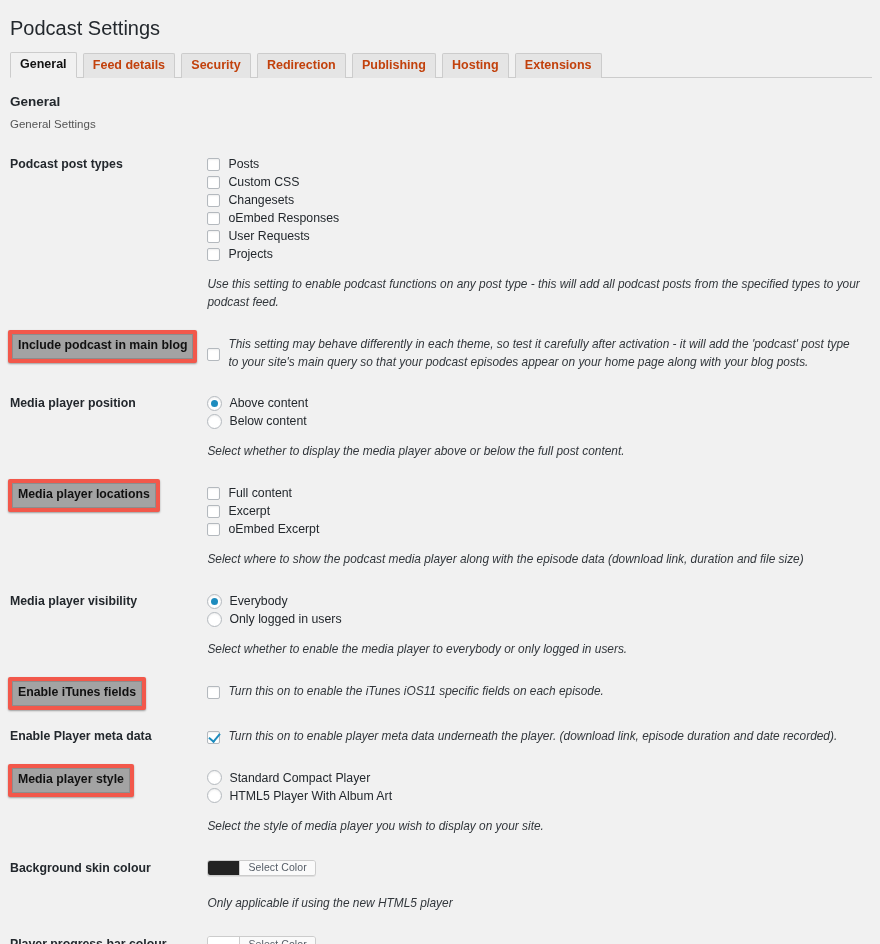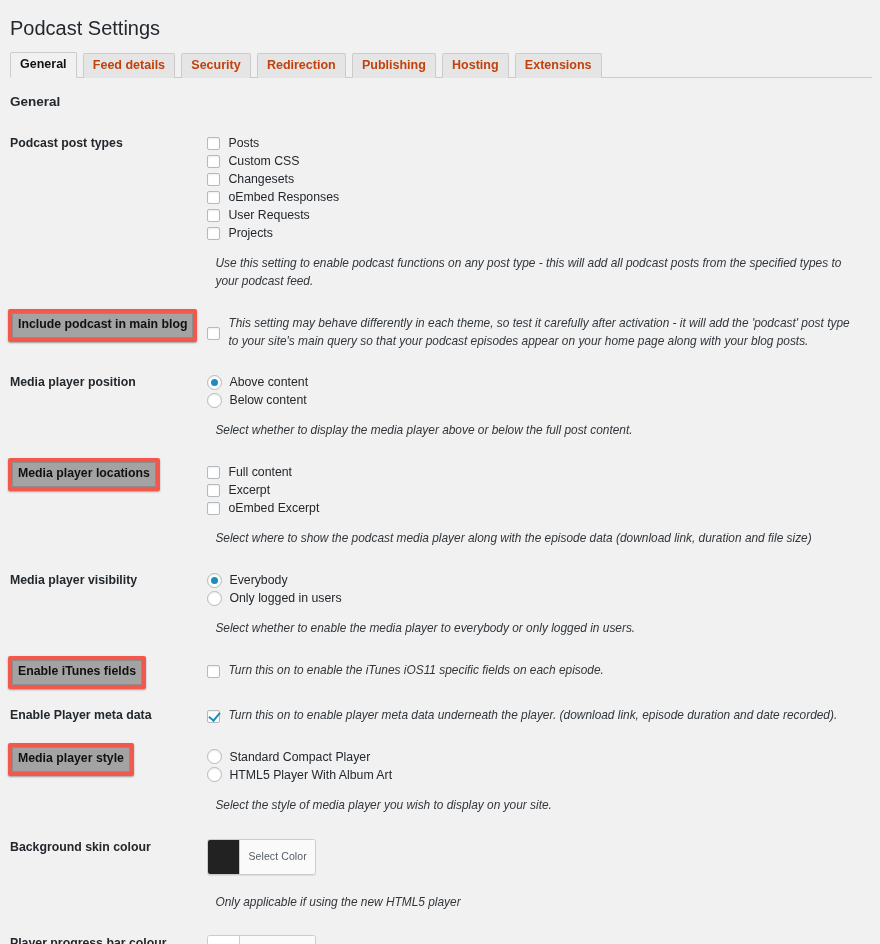--- a/index.html
+++ b/index.html
@@ -168,32 +168,32 @@
     font-style: italic;
     font-size: 11.9px;
     color: #32373c;
     line-height: 1.5;
     max-width: 700px;
   }
   p.desc {
     font-style: italic;
     font-size: 11.9px;
     color: #32373c;
-    margin: 14px 0 0 8px;
+    margin: 14px 0 0 0;
     line-height: 1.5;
   }
 
   
   .color-picker {
     display: inline-flex;
     align-items: stretch;
     border: 1px solid #ccc;
     background: #fafafa;
     border-radius: 3px;
-    height: 36px;
+    height: 16px;
     box-shadow: 0 1px 0 rgba(0,0,0,.08);
     overflow: hidden;
   }
   .color-swatch {
     width: 32px;
     border-right: 1px solid #ccc;
     display: block;
   }
   .color-btn {
     display: flex;
@@ -217,20 +217,21 @@
     <a class="nav-tab active">General</a>
     <a class="nav-tab">Feed details</a>
     <a class="nav-tab">Security</a>
     <a class="nav-tab">Redirection</a>
     <a class="nav-tab">Publishing</a>
     <a class="nav-tab">Hosting</a>
     <a class="nav-tab">Extensions</a>
   </nav>
 
   <h2 class="section-title">General</h2>
+  <p class="section-desc">General Settings</p>
 
   <table class="form-table">
     <tbody>
 
       <tr>
         <th>Podcast post types</th>
         <td>
           <ul class="choices">
             <li>
               <span class="cb"></span>

